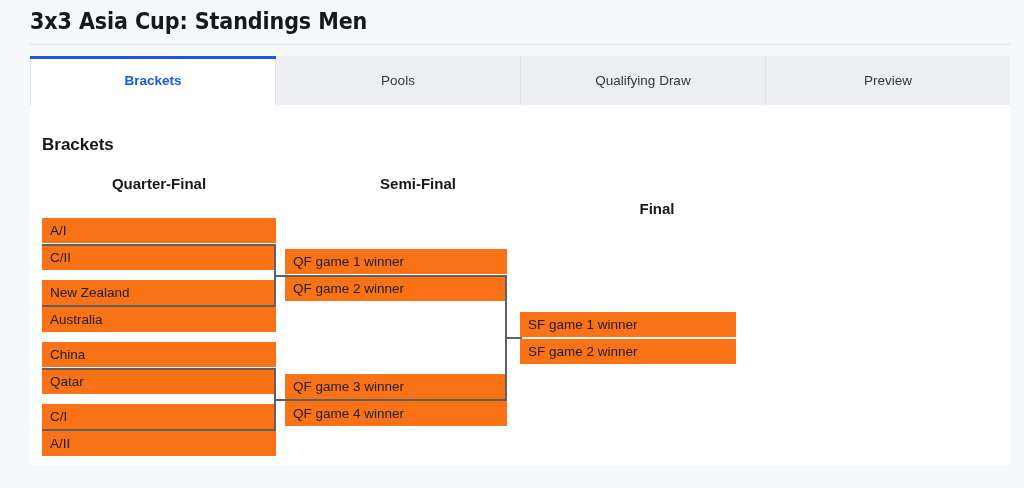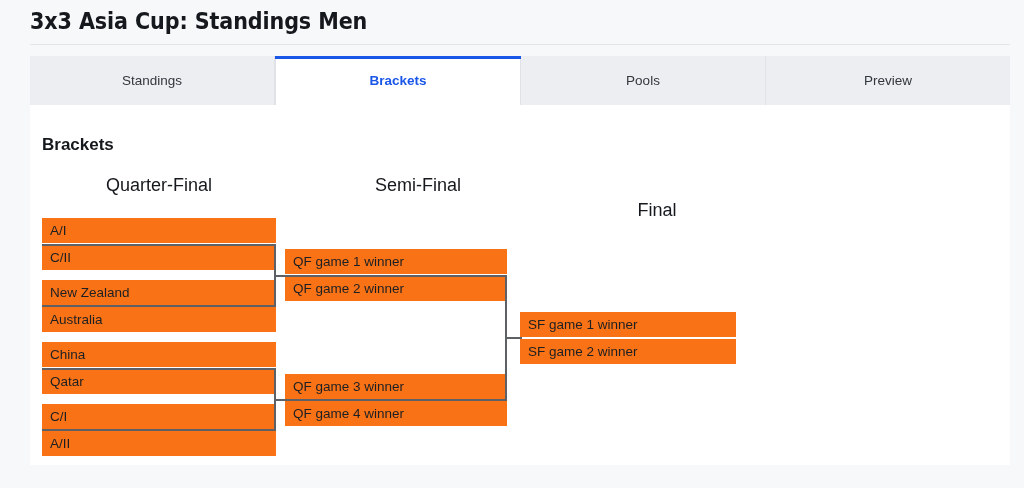--- a/index.html
+++ b/index.html
@@ -102,22 +102,22 @@
     top: 30px;
     font-size: 17px;
     font-weight: bold;
     color: #15181c;
   }
 
   
   .round-head {
     position: absolute;
     top: 70px;
-    font-size: 18px;
-    font-weight: normal;
+    font-size: 15px;
+    font-weight: bold;
     color: #15181c;
     text-align: center;
   }
   .round-head.qf    { left: 12px;  width: 234px; }
   .round-head.sf    { left: 251px; width: 274px; }
   .round-head.final { left: 490px; width: 274px; margin-top: 25px; }
 
   
   .slot {
     position: absolute;
@@ -145,23 +145,23 @@
 </style>
 </head>
 <body>
 
 <div class="page">
 
   <div class="page-title">3x3 Asia Cup: Standings Men</div>
   <div class="title-rule"></div>
 
   <div class="tabbar">
-    <div class="tab">Standings</div>
     <div class="tab active">Brackets</div>
     <div class="tab">Pools</div>
+    <div class="tab">Qualifying Draw</div>
     <div class="tab">Preview</div>
   </div>
 
   <div class="panel">
 
     <div class="section-title">Brackets</div>
 
     <div class="round-head qf">Quarter-Final</div>
     <div class="round-head sf">Semi-Final</div>
     <div class="round-head final">Final</div>

